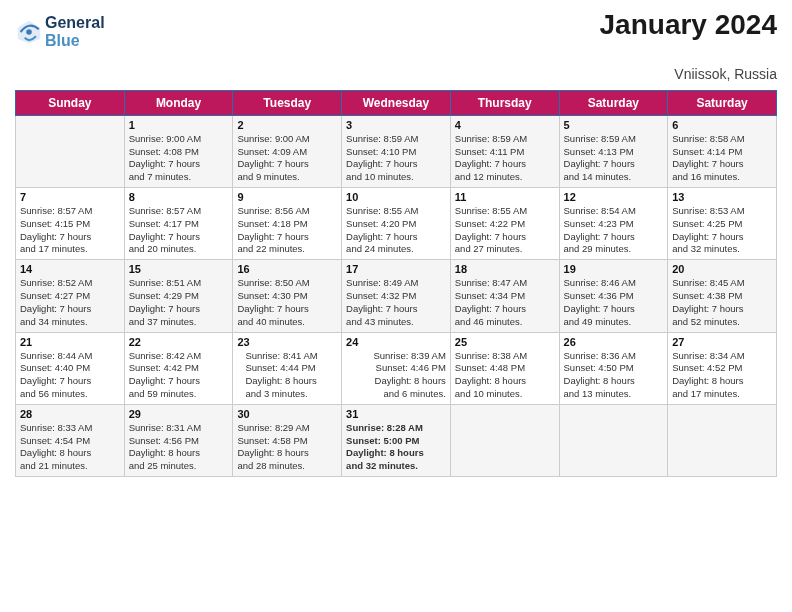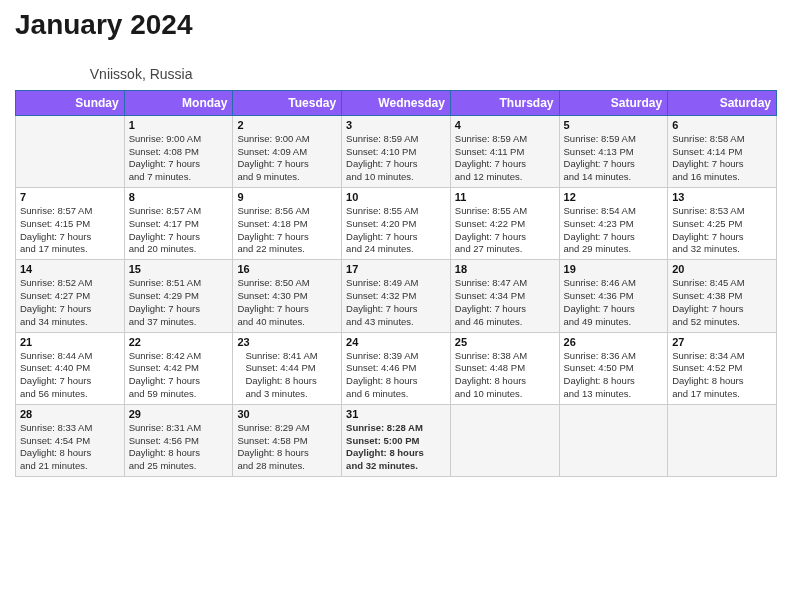--- a/index.html
+++ b/index.html
@@ -44,24 +44,24 @@
       font-size: 14px;
       color: #444;
       margin-top: 25px;
     }
     table {
       width: 100%;
       border-collapse: collapse;
       table-layout: fixed;
     }
     thead tr th {
-      background-color: #8b5cf6;
+      background-color: #be185d;
       color: #fff;
-      text-align: right;
-      padding: 5px 5px;
+      text-align: center;
+      padding: 5px 20px;
       font-size: 12px;
       font-weight: bold;
       border: 1px solid #2a6aaf;
     }
     tbody tr td {
       border: 1px solid #ccc;
       vertical-align: top;
       padding: 3px 4px;
       font-size: 9.5px;
       color: #222;
@@ -83,20 +83,32 @@
     .day-info {
       color: #333;
       line-height: 1.35;
     }
   </style>
 </head>
 <body>
 
 <div class="container">
   <div class="header-row">
+    <div class="logo">
+      <svg class="logo-icon" viewBox="0 0 40 40" xmlns="http://www.w3.org/2000/svg">
+        <polygon points="20,4 36,14 36,30 20,36 4,30 4,14" fill="#3a7abf" opacity="0.15"></polygon>
+        <path d="M8 20 Q20 4 34 16" stroke="#3a7abf" stroke-width="3" fill="none"></path>
+        <path d="M14 28 Q20 36 30 26" stroke="#4a90c4" stroke-width="3" fill="none"></path>
+        <circle cx="20" cy="20" r="4" fill="#3a7abf"></circle>
+      </svg>
+      <div>
+        <div style="font-size:16px;font-weight:bold;color:#1a3a5c;line-height:1.1;">General</div>
+        <div style="font-size:16px;font-weight:bold;color:#4a90c4;line-height:1.1;">Blue</div>
+      </div>
+    </div>
     <div class="title-block">
       <div class="month-title">January 2024</div>
       <div class="subtitle">Vniissok, Russia</div>
     </div>
   </div>
 
   <table>
     <thead>
       <tr>
         <th>Sunday</th>
@@ -273,21 +285,21 @@
           </td>
           <td>
             <span class="day-num">23</span>
             <div class="day-info" style="white-space: pre-line; margin-left: 8px;">Sunrise: 8:41 AM
 Sunset: 4:44 PM
 Daylight: 8 hours
 and 3 minutes.</div>
           </td>
           <td>
             <span class="day-num">24</span>
-            <div class="day-info" style="white-space: pre-line;">Sunrise: 8:39 AM
+            <div class="day-info" style="white-space: pre-line; text-align: right;">Sunrise: 8:39 AM
 Sunset: 4:46 PM
 Daylight: 8 hours
 and 6 minutes.</div>
           </td>
           <td>
             <span class="day-num">25</span>
             <div class="day-info" style="white-space: pre-line;">Sunrise: 8:38 AM
 Sunset: 4:48 PM
 Daylight: 8 hours
 and 10 minutes.</div>

